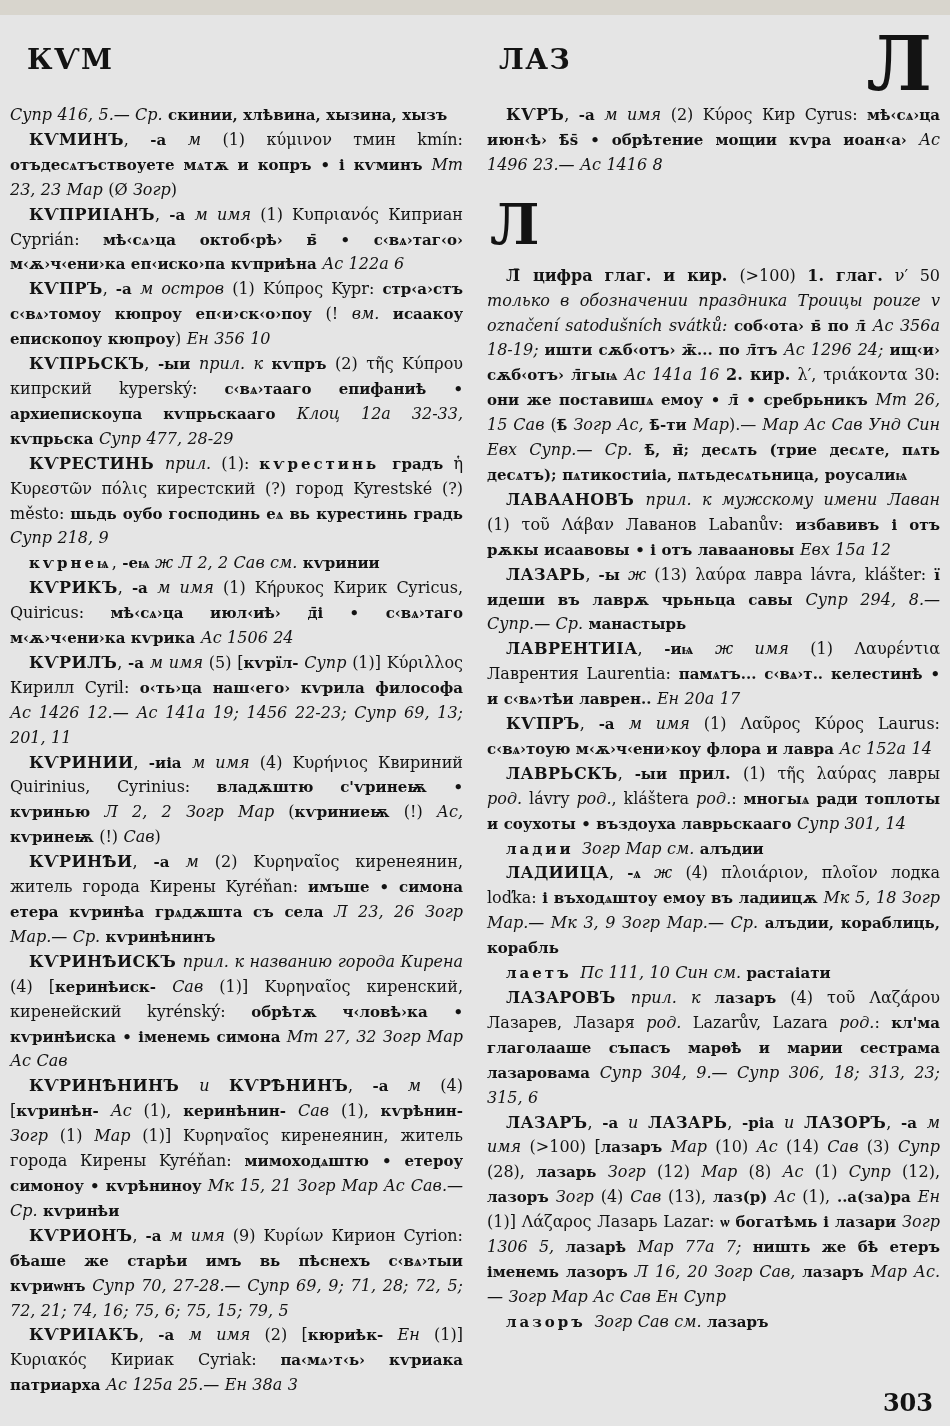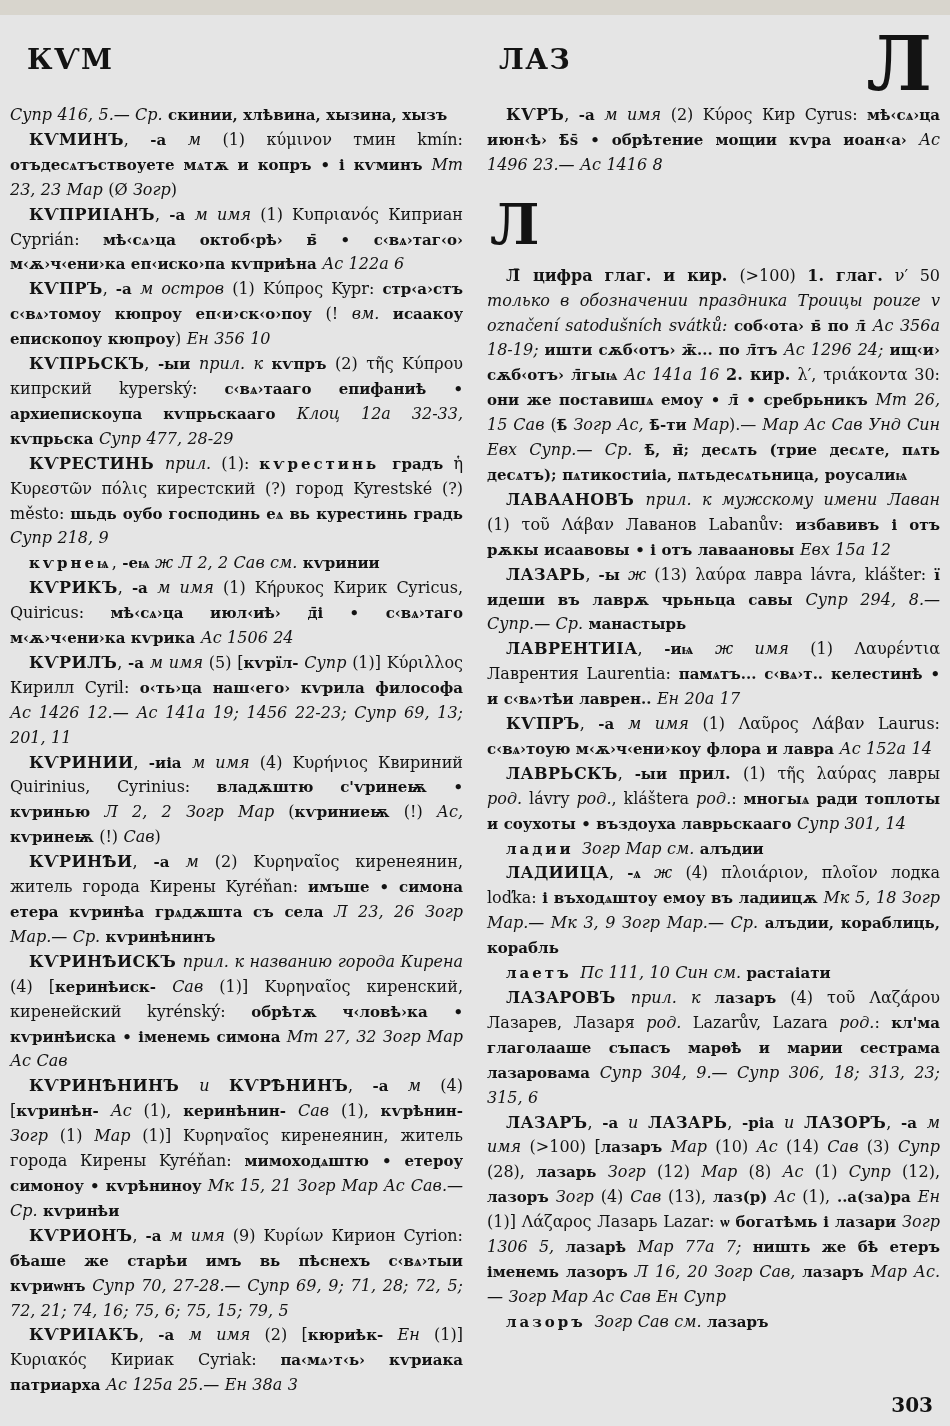--- a/index.html
+++ b/index.html
@@ -24,21 +24,21 @@
   p.cont{text-indent:0;}
   .section-letter{font-size:56px;font-weight:bold;line-height:1;margin:18px 0 12px 3px;text-indent:0;}
   .hw{font-weight:bold;letter-spacing:0.4px;}
   .oc{font-weight:bold;font-size:15px;}
   .os{font-weight:bold;font-size:15px;letter-spacing:3px;}
   .it{font-style:italic;}
   .bi{font-weight:bold;}
   .bd{font-weight:bold;}
   .gr{font-size:16px;}
   .pl{}
-  .page-number{position:absolute;right:17px;bottom:24px;font-size:20px;font-weight:bold;}
+  .page-number{position:absolute;right:17px;bottom:24px;font-size:24px;font-weight:bold;}
 </style>
 </head>
 <body>
 
 <div class="page">
   <div class="running-head rh-left">КѴМ</div>
   <div class="running-head rh-right">ЛАЗ</div>
   <div class="guide-letter">Л</div>
   <div class="column col-left">
       <p class="para cont"><span class="it">Супр 416, 5.— Ср. </span><span class="oc">скинии, хлѣвина, хызина, хызъ</span></p>
@@ -57,21 +57,21 @@
       <p class="para"><span class="hw">КѴРИОНЪ</span><span class="pl">, </span><span class="oc">-а </span><span class="it">м имя </span><span class="pl">(9) </span><span class="gr">Κυρίων </span><span class="pl">Кирион Cyrion: </span><span class="oc">бѣаше же старѣи имъ вь пѣснехъ с‹вѧ›тыи кѵриѡнъ </span><span class="it">Супр 70, 27-28.— Супр 69, 9; 71, 28; 72, 5; 72, 21; 74, 16; 75, 6; 75, 15; 79, 5</span></p>
       <p class="para"><span class="hw">КѴРИІАКЪ</span><span class="pl">, </span><span class="oc">-а </span><span class="it">м имя </span><span class="pl">(2) [</span><span class="oc">кюриѣк- </span><span class="it">Ен </span><span class="pl">(1)] </span><span class="gr">Κυριακός </span><span class="pl">Кириак Cyriak: </span><span class="oc">па‹мѧ›т‹ь› кѵриака патриарха </span><span class="it">Ас 125а 25.— Ен 38а 3</span></p>
     </div>
   <div class="column col-right">
       <p class="para"><span class="hw">КѴРЪ</span><span class="pl">, </span><span class="oc">-а </span><span class="it">м имя </span><span class="pl">(2) </span><span class="gr">Κύρος </span><span class="pl">Кир Cyrus: </span><span class="oc">мѣ‹сѧ›ца июн‹ѣ› ѣ̄ѕ̄ • обрѣтение мощии кѵра иоан‹а› </span><span class="it">Ас 1496 23.— Ас 1416 8</span></p>
       <div class="section-letter">Л</div>
       <p class="para"><span class="hw">Л̄ </span><span class="bi">цифра глаг. и кир. </span><span class="pl">(&gt;100) </span><span class="bd">1. </span><span class="bi">глаг. </span><span class="pl">ν′ 50 </span><span class="it">только в обозначении праздника Троицы pouze v označení satodušních svátků: </span><span class="oc">соб‹ота› в̄ по л̄ </span><span class="it">Ас 356а 18-19; </span><span class="oc">ишти сѫб‹отъ› ж̄... по л̄тъ </span><span class="it">Ас 1296 24; </span><span class="oc">ищ‹и› сѫб‹отъ› л̄гыѩ </span><span class="it">Ас 141а 16 </span><span class="bd">2. </span><span class="bi">кир. </span><span class="pl">λ′, </span><span class="gr">τριάκοντα </span><span class="pl">30: </span><span class="oc">они же поставишѧ емоу • л̄ • сребрьникъ </span><span class="it">Мт 26, 15 Сав </span><span class="pl">(</span><span class="oc">ѣ̄ </span><span class="it">Зогр Ас, </span><span class="oc">ѣ̄-ти </span><span class="it">Мар</span><span class="pl">).— </span><span class="it">Мар Ас Сав Унд Син Евх Супр.— Ср. </span><span class="oc">ѣ̄, н̄; десѧть (трие десѧте, пѧть десѧтъ); пѧтикостиіа, пѧтьдесѧтьница, роусалиѩ</span></p>
       <p class="para"><span class="hw">ЛАВААНОВЪ </span><span class="it">прил. к мужскому имени Лаван </span><span class="pl">(1) </span><span class="gr">τοῦ Λάβαν </span><span class="pl">Лаванов Labanův: </span><span class="oc">избавивъ і отъ рѫкы исаавовы • і отъ лаваановы </span><span class="it">Евх 15а 12</span></p>
       <p class="para"><span class="hw">ЛАЗАРЬ</span><span class="pl">, </span><span class="oc">-ы </span><span class="it">ж </span><span class="pl">(13) </span><span class="gr">λαύρα </span><span class="pl">лавра lávra, klášter: </span><span class="oc">ї идеши въ лаврѫ чрьньца савы </span><span class="it">Супр 294, 8.— Супр.— Ср. </span><span class="oc">манастырь</span></p>
       <p class="para"><span class="hw">ЛАВРЕНТИІА</span><span class="pl">, </span><span class="oc">-иѩ </span><span class="it">ж имя </span><span class="pl">(1) </span><span class="gr">Λαυρέντια </span><span class="pl">Лаврентия Laurentia: </span><span class="oc">памѧтъ... с‹вѧ›т.. келестинѣ • и с‹вѧ›тѣи лаврен.. </span><span class="it">Ен 20а 17</span></p>
-      <p class="para"><span class="hw">КѴПРЪ</span><span class="pl">, </span><span class="oc">-а </span><span class="it">м имя </span><span class="pl">(1) </span><span class="gr">Λαῦρος </span><span class="pl">Λάβαν Laurus: </span><span class="oc">с‹вѧ›тоую м‹ѫ›ч‹ени›коу флора и лавра </span><span class="it">Ас 152а 14</span></p>
+      <p class="para"><span class="hw">КѴПРЪ</span><span class="pl">, </span><span class="oc">-а </span><span class="it">м имя </span><span class="pl">(1) </span><span class="gr">Λαῦρος </span><span class="pl">Κύρος Laurus: </span><span class="oc">с‹вѧ›тоую м‹ѫ›ч‹ени›коу флора и лавра </span><span class="it">Ас 152а 14</span></p>
       <p class="para"><span class="hw">ЛАВРЬСКЪ</span><span class="pl">, </span><span class="oc">-ыи </span><span class="bi">прил. </span><span class="pl">(1) </span><span class="gr">τῆς λαύρας </span><span class="pl">лавры </span><span class="it">род. </span><span class="pl">lávry </span><span class="it">род.</span><span class="pl">, kláštera </span><span class="it">род.</span><span class="pl">: </span><span class="oc">многыѧ ради топлоты и соухоты • въздоуха лаврьскааго </span><span class="it">Супр 301, 14</span></p>
       <p class="para"><span class="os">ладии </span><span class="it">Зогр Мар см. </span><span class="oc">алъдии</span></p>
       <p class="para"><span class="hw">ЛАДИИЦА</span><span class="pl">, </span><span class="oc">-ѧ </span><span class="it">ж </span><span class="pl">(4) </span><span class="gr">πλοιάριον, πλοῖον </span><span class="pl">лодка loďka: </span><span class="oc">і въходѧштоу емоу въ ладиицѫ </span><span class="it">Мк 5, 18 Зогр Мар.— Мк 3, 9 Зогр Мар.— Ср. </span><span class="oc">алъдии, кораблиць, корабль</span></p>
       <p class="para"><span class="os">лаетъ </span><span class="it">Пс 111, 10 Син см. </span><span class="oc">растаіати</span></p>
       <p class="para"><span class="hw">ЛАЗАРОВЪ </span><span class="it">прил. к </span><span class="oc">лазаръ </span><span class="pl">(4) </span><span class="gr">τοῦ Λαζάρου </span><span class="pl">Лазарев, Лазаря </span><span class="it">род. </span><span class="pl">Lazarův, Lazara </span><span class="it">род.</span><span class="pl">: </span><span class="oc">кл'ма глаголааше съпасъ марѳѣ и марии сестрама лазаровама </span><span class="it">Супр 304, 9.— Супр 306, 18; 313, 23; 315, 6</span></p>
       <p class="para"><span class="hw">ЛАЗАРЪ</span><span class="pl">, </span><span class="oc">-а </span><span class="it">и </span><span class="hw">ЛАЗАРЬ</span><span class="pl">, </span><span class="oc">-ріа </span><span class="it">и </span><span class="hw">ЛАЗОРЪ</span><span class="pl">, </span><span class="oc">-а </span><span class="it">м имя </span><span class="pl">(&gt;100) [</span><span class="oc">лазаръ </span><span class="it">Мар </span><span class="pl">(10) </span><span class="it">Ас </span><span class="pl">(14) </span><span class="it">Сав </span><span class="pl">(3) </span><span class="it">Супр </span><span class="pl">(28), </span><span class="oc">лазарь </span><span class="it">Зогр </span><span class="pl">(12) </span><span class="it">Мар </span><span class="pl">(8) </span><span class="it">Ас </span><span class="pl">(1) </span><span class="it">Супр </span><span class="pl">(12), </span><span class="oc">лазоръ </span><span class="it">Зогр </span><span class="pl">(4) </span><span class="it">Сав </span><span class="pl">(13), </span><span class="oc">лаз(р) </span><span class="it">Ас </span><span class="pl">(1), </span><span class="oc">..а(за)ра </span><span class="it">Ен </span><span class="pl">(1)] </span><span class="gr">Λάζαρος </span><span class="pl">Лазарь Lazar: </span><span class="oc">ѡ богатѣмь і лазари </span><span class="it">Зогр 1306 5, </span><span class="oc">лазарѣ </span><span class="it">Мар 77а 7; </span><span class="oc">ништь же бѣ етеръ іменемь лазоръ </span><span class="it">Л 16, 20 Зогр Сав, </span><span class="oc">лазаръ </span><span class="it">Мар Ас.— Зогр Мар Ас Сав Ен Супр</span></p>
       <p class="para"><span class="os">лазоръ </span><span class="it">Зогр Сав см. </span><span class="oc">лазаръ</span></p>
     </div>
   <div class="page-number">303</div>
 </div>

